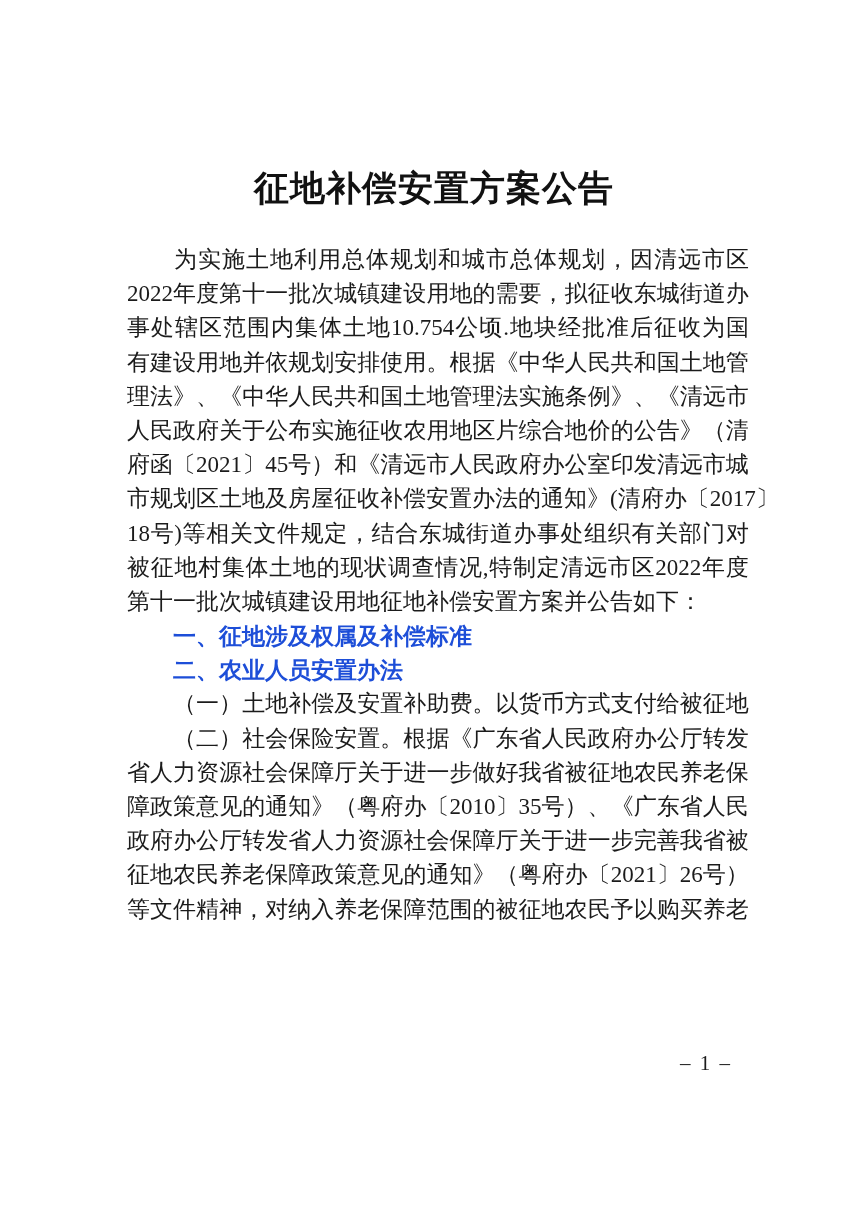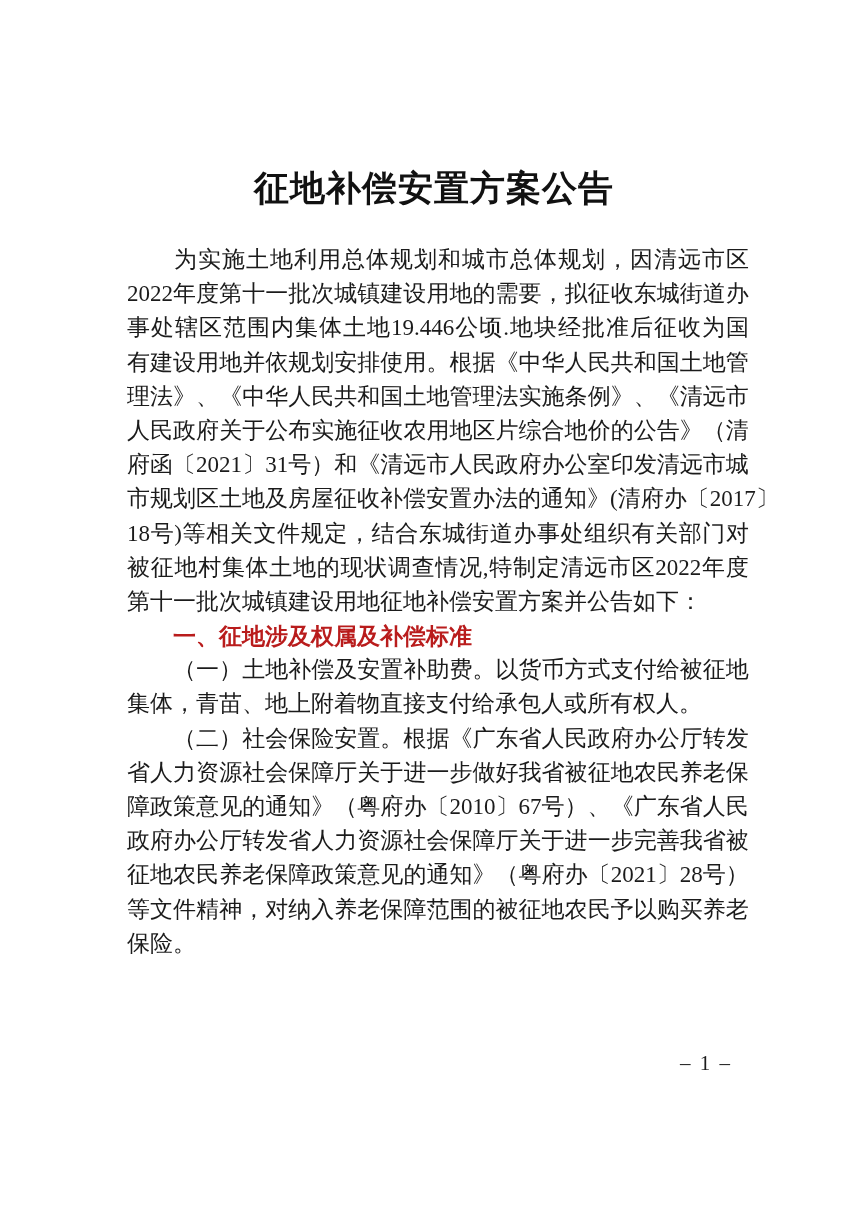--- a/index.html
+++ b/index.html
@@ -57,21 +57,21 @@
   .line.flex span { flex: 0 0 auto; }
   .line .ind {
     flex: 0 0 46px;
     width: 46px;
     display: inline-block;
   }
   .line.indent:not(.flex) { text-indent: 46px; }
   .line.heading {
     font-family: "Liberation Sans", "DejaVu Sans", sans-serif;
     font-weight: 700;
-    color: #b91c1c;
+    color: #1d4ed8;
   }
   .page-number {
     position: absolute;
     top: 1051px;
     left: 656px;
     width: 100px;
     text-align: center;
     font-size: 21px;
     letter-spacing: 2px;
     color: #1b1b1b;
@@ -145,21 +145,21 @@
         <span>处</span>
         <span>辖</span>
         <span>区</span>
         <span>范</span>
         <span>围</span>
         <span>内</span>
         <span>集</span>
         <span>体</span>
         <span>土</span>
         <span>地</span>
-        <span>19.446</span>
+        <span>10.754</span>
         <span>公</span>
         <span>顷</span>
         <span>.</span>
         <span>地</span>
         <span>块</span>
         <span>经</span>
         <span>批</span>
         <span>准</span>
         <span>后</span>
         <span>征</span>
@@ -253,21 +253,21 @@
         <span>》</span>
         <span>（</span>
         <span>清</span>
       </p>
       <p class="line flex">
         <span>府</span>
         <span>函</span>
         <span>〔</span>
         <span>2021</span>
         <span>〕</span>
-        <span>31</span>
+        <span>45</span>
         <span>号</span>
         <span>）</span>
         <span>和</span>
         <span>《</span>
         <span>清</span>
         <span>远</span>
         <span>市</span>
         <span>人</span>
         <span>民</span>
         <span>政</span>
@@ -364,20 +364,21 @@
         <span>清</span>
         <span>远</span>
         <span>市</span>
         <span>区</span>
         <span>2022</span>
         <span>年</span>
         <span>度</span>
       </p>
       <p class="line">第十一批次城镇建设用地征地补偿安置方案并公告如下：</p>
       <p class="line heading indent">一、征地涉及权属及补偿标准</p>
+      <p class="line heading indent">二、农业人员安置办法</p>
       <p class="line indent flex">
         <span class="ind"></span>
         <span>（</span>
         <span>一</span>
         <span>）</span>
         <span>土</span>
         <span>地</span>
         <span>补</span>
         <span>偿</span>
         <span>及</span>
@@ -392,21 +393,20 @@
         <span>币</span>
         <span>方</span>
         <span>式</span>
         <span>支</span>
         <span>付</span>
         <span>给</span>
         <span>被</span>
         <span>征</span>
         <span>地</span>
       </p>
-      <p class="line">集体，青苗、地上附着物直接支付给承包人或所有权人。</p>
       <p class="line indent flex">
         <span class="ind"></span>
         <span>（</span>
         <span>二</span>
         <span>）</span>
         <span>社</span>
         <span>会</span>
         <span>保</span>
         <span>险</span>
         <span>安</span>
@@ -467,21 +467,21 @@
         <span>通</span>
         <span>知</span>
         <span>》</span>
         <span>（</span>
         <span>粤</span>
         <span>府</span>
         <span>办</span>
         <span>〔</span>
         <span>2010</span>
         <span>〕</span>
-        <span>67</span>
+        <span>35</span>
         <span>号</span>
         <span>）</span>
         <span>、</span>
         <span>《</span>
         <span>广</span>
         <span>东</span>
         <span>省</span>
         <span>人</span>
         <span>民</span>
       </p>
@@ -531,21 +531,21 @@
         <span>通</span>
         <span>知</span>
         <span>》</span>
         <span>（</span>
         <span>粤</span>
         <span>府</span>
         <span>办</span>
         <span>〔</span>
         <span>2021</span>
         <span>〕</span>
-        <span>28</span>
+        <span>26</span>
         <span>号</span>
         <span>）</span>
       </p>
       <p class="line flex">
         <span>等</span>
         <span>文</span>
         <span>件</span>
         <span>精</span>
         <span>神</span>
         <span>，</span>
@@ -564,17 +564,16 @@
         <span>地</span>
         <span>农</span>
         <span>民</span>
         <span>予</span>
         <span>以</span>
         <span>购</span>
         <span>买</span>
         <span>养</span>
         <span>老</span>
       </p>
-      <p class="line">保险。</p>
     </div>
 
   <div class="page-number">– 1 –</div>
 </div>
 
 </body></html>

